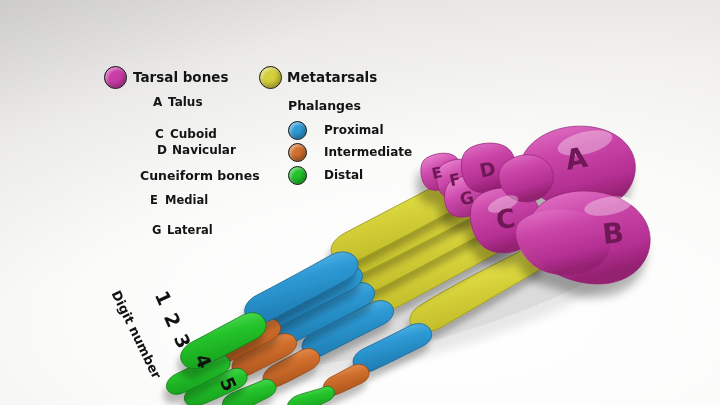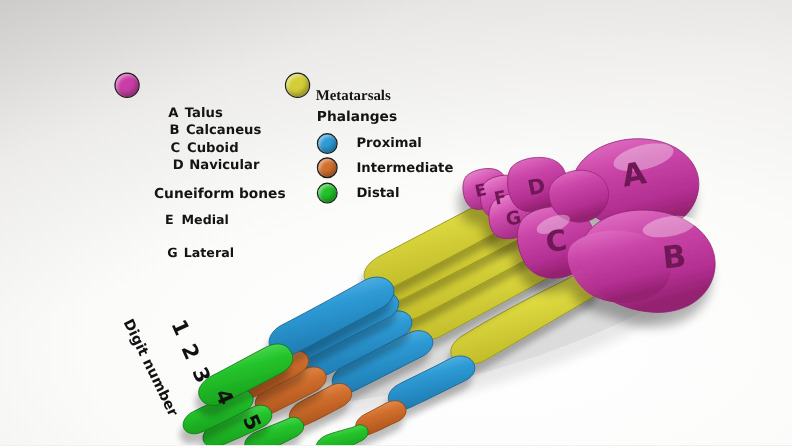--- a/index.html
+++ b/index.html
@@ -253,45 +253,43 @@
       <text x="438" y="178" font-size="15" text-anchor="middle" transform="rotate(-12 438 178)">E</text>
       <text x="456" y="185" font-size="16" text-anchor="middle" transform="rotate(-12 456 185)">F</text>
       <text x="468" y="204" font-size="17" text-anchor="middle" transform="rotate(-12 468 204)">G</text>
     </g>
   </svg>
 
 
   <div class="legend">
 
     <span class="dot" style="left:104px;top:66px;width:21px;height:21px;background:#C93DA6;"></span>
+    <span class="lg-label" style="left:133px;top:69px;">Tarsal bones</span>
 
     <span class="lg-item" style="left:141px;top:95px;">
       <span class="key">A</span><span>Talus</span>
     </span>
-    <span class="lg-item" style="left:142px;top:111px;">
-      <span class="key">B</span><span>Calcaneus</span>
-    </span>
     <span class="lg-item" style="left:143px;top:127px;">
       <span class="key">C</span><span>Cuboid</span>
     </span>
     <span class="lg-item" style="left:145px;top:143px;">
       <span class="key">D</span><span>Navicular</span>
     </span>
 
     <span class="lg-label" style="left:140px;top:168px;font-size:12.5px;">Cuneiform bones</span>
 
     <span class="lg-sub" style="left:150px;top:193px;">
       <span class="key">E</span><span>Medial</span>
     </span>
     <span class="lg-sub" style="left:152px;top:223px;">
       <span class="key">G</span><span>Lateral</span>
     </span>
 
     <span class="dot" style="left:259px;top:66px;width:21px;height:21px;background:#D4CE3A;"></span>
-    <span class="lg-label" style="left:287px;top:79px;font-family:Liberation Serif, serif;">Metatarsals</span>
+    <span class="lg-label" style="left:287px;top:69px;">Metatarsals</span>
 
     <span class="lg-label" style="left:288px;top:98px;font-size:12.5px;text-align:right;">Phalanges</span>
 
     <span class="dot" style="left:288px;top:121px;width:17px;height:17px;background:#2E9BD6;"></span>
     <span class="lg-item" style="left:312px;top:123px;">Proximal</span>
 
     <span class="dot" style="left:288px;top:143px;width:17px;height:17px;background:#D2702E;"></span>
     <span class="lg-item" style="left:312px;top:145px;">Intermediate</span>
 
     <span class="dot" style="left:288px;top:166px;width:17px;height:17px;background:#22C22A;"></span>

